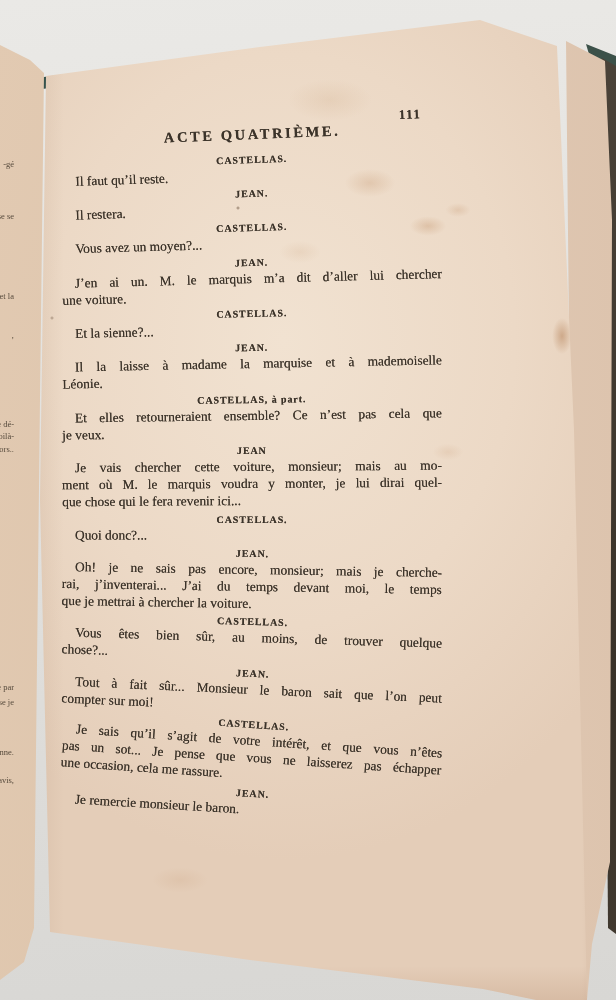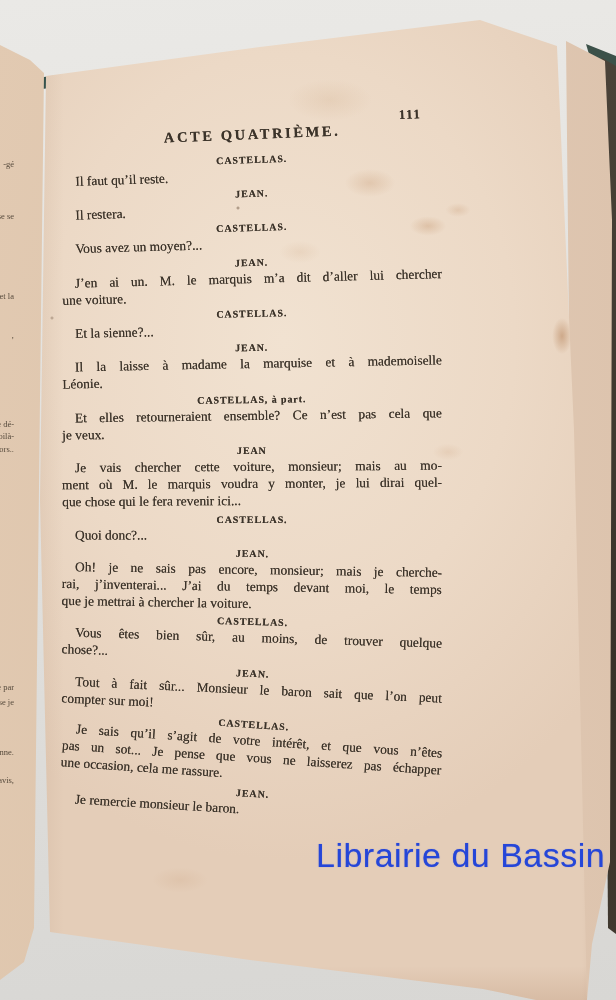--- a/index.html
+++ b/index.html
@@ -218,14 +218,13 @@
           <div class="line just">pas un sot... Je pense que vous ne laisserez pas échapper</div>
           <div class="line">une occasion, cela me rassure.</div>
         </div>
         <div class="block" style="transform: rotate(3.4deg);">
           <div class="speaker">JEAN.</div>
           <div class="line first">Je remercie monsieur le baron.</div>
         </div>
       </div>
   </div>
 
-  <div class="watermark" style="color: rgb(37, 70, 216);">Librairie du Bassin</div>
 </div>
 
 </body></html>

